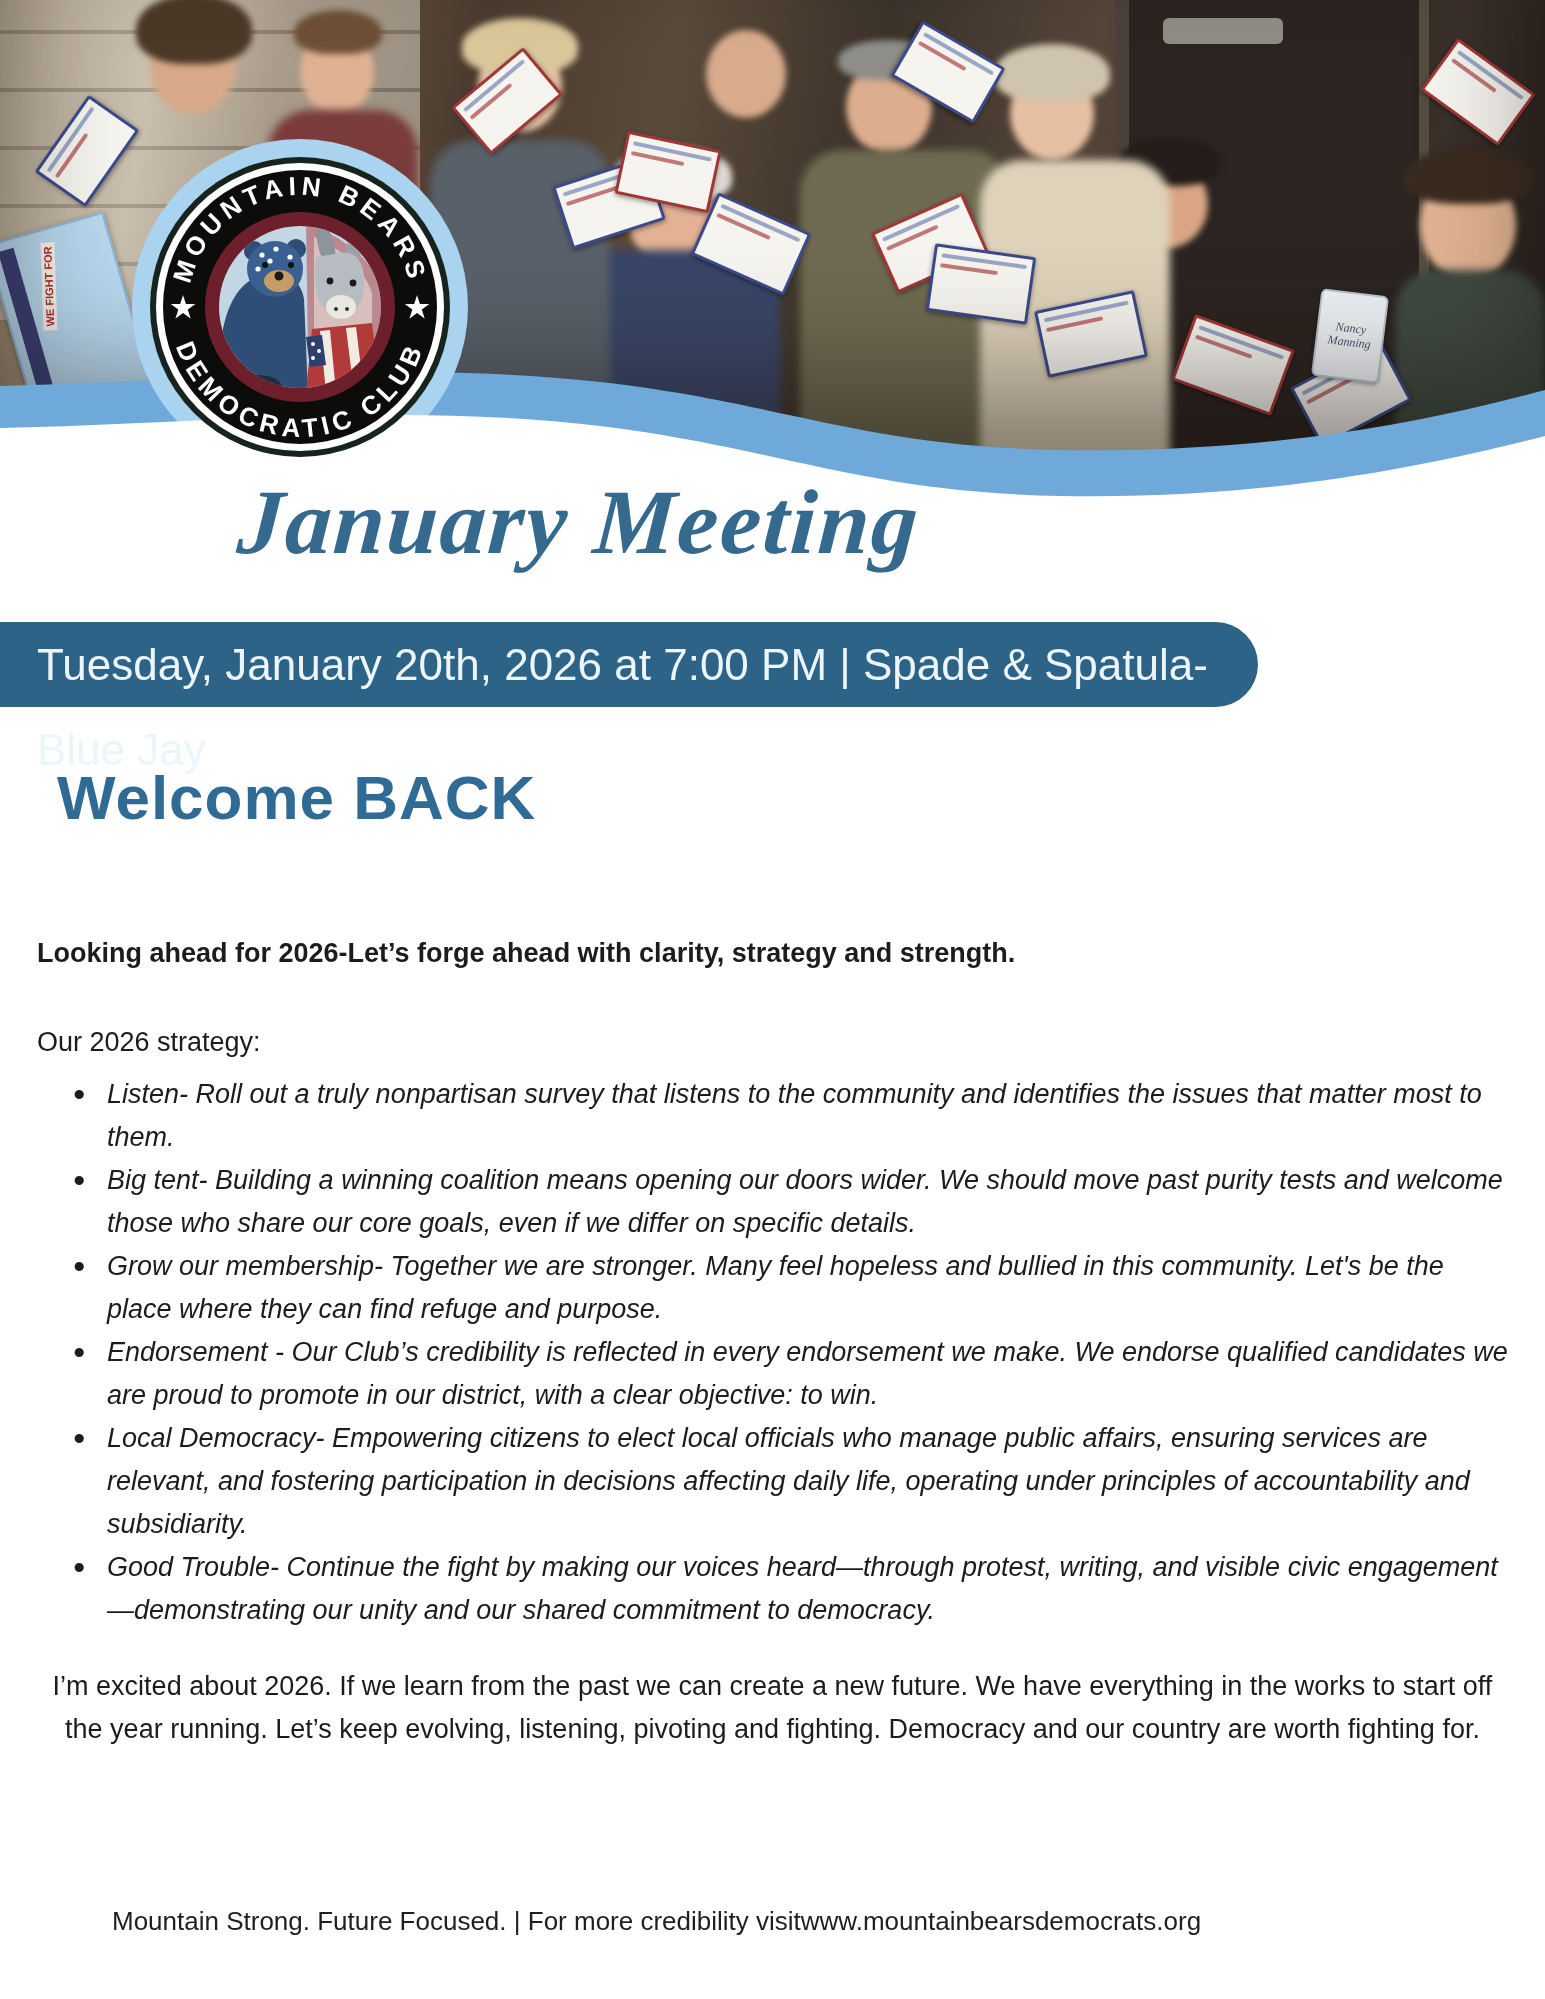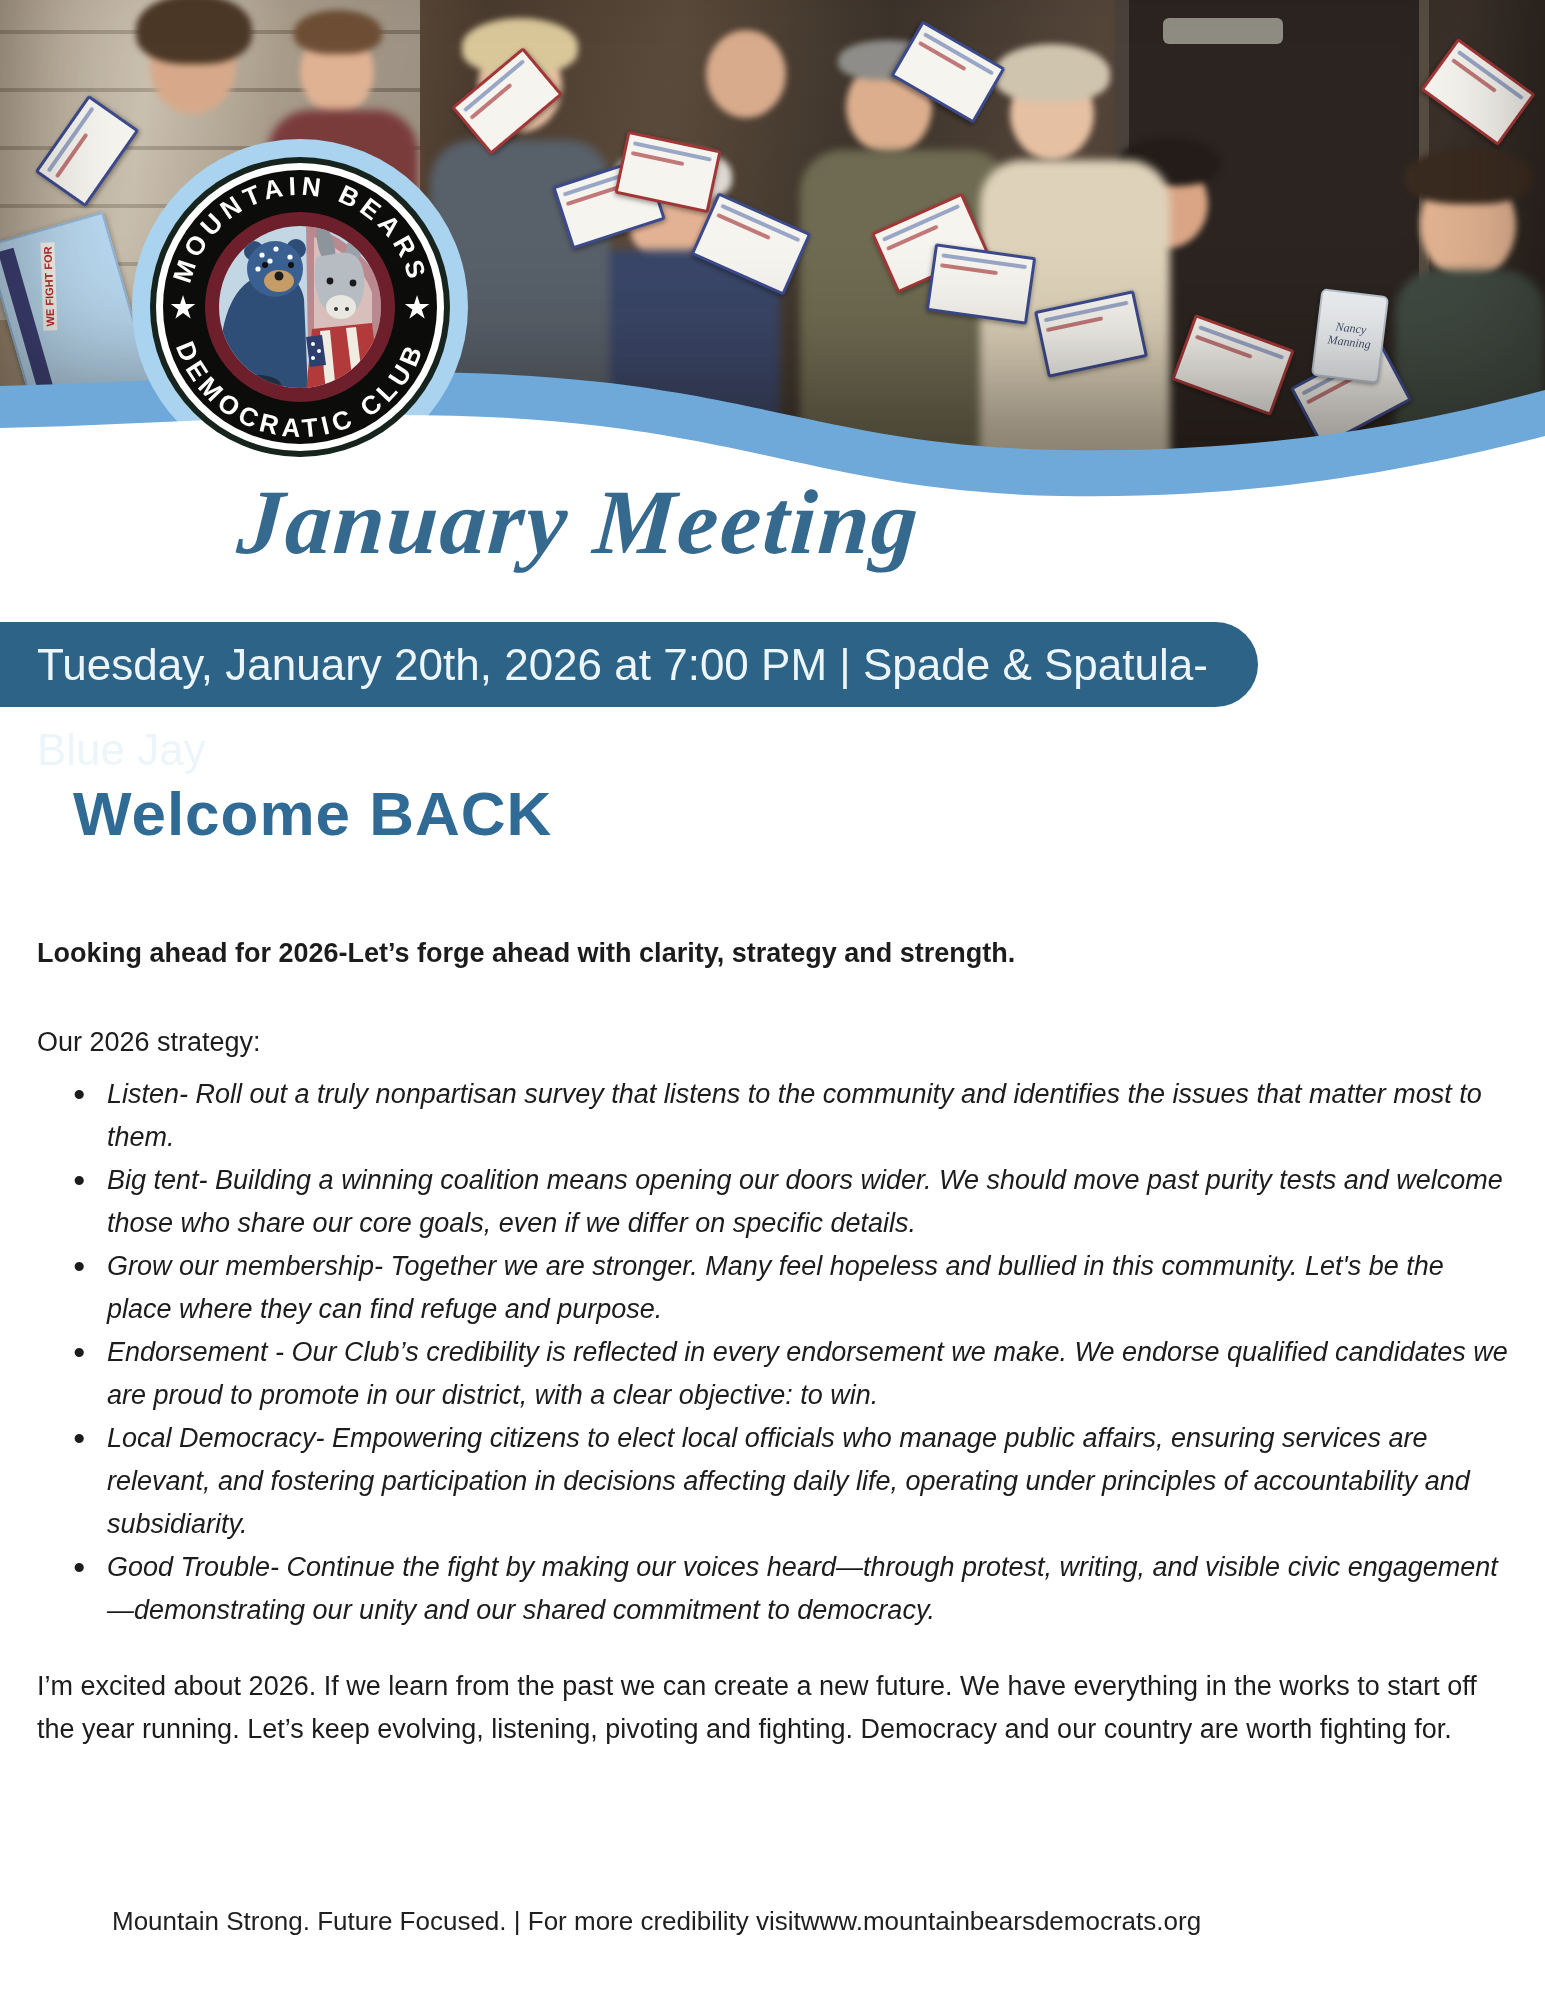--- a/index.html
+++ b/index.html
@@ -49,30 +49,30 @@
   .script-title{position:absolute;left:238px;top:462px;z-index:3;width:900px;
     font-family:cursive;font-style:italic;font-weight:bold;font-size:92px;line-height:120px;
     color:#35698e;letter-spacing:2px;transform:skewX(-4deg);}
 
   
   .banner{position:absolute;left:0;top:622px;width:1258px;height:85px;background:#2d6387;
     border-radius:0 43px 43px 0;z-index:3;}
   .banner span{display:block;padding-left:37px;line-height:85px;font-size:44px;color:#ecf6fa;}
 
   
-  .welcome{position:absolute;left:57px;top:762px;margin:16px;font-size:62px;font-weight:bold;
+  .welcome{position:absolute;left:57px;top:762px;margin:0;font-size:62px;font-weight:bold;
     color:#2f6b95;letter-spacing:1px;text-align:right;}
   .content{position:absolute;left:37px;top:932px;width:1471px;font-size:27px;line-height:43px;color:#1c1c1c;}
   .content p{margin:0;}
   .lead{font-weight:bold;margin-bottom:46px !important;}
   .strategy{margin-bottom:9px !important;}
   ul.bullets{margin:0;padding:0;list-style:none;}
   ul.bullets li{position:relative;margin-left:36px;padding-left:34px;font-style:italic;}
   ul.bullets li::before{content:"\2022";position:absolute;left:0;top:0;font-size:34px;line-height:43px;}
-  .closing{margin-top:33px !important;}
+  .closing{margin-top:33px !important;text-align:center;}
 
   
   .footer{position:absolute;left:112px;top:1906px;font-size:26px;color:#1f1f1f;white-space:nowrap;}
   .footer .url{}
 </style>
 </head>
 <body>
 
 <div class="page">
 

